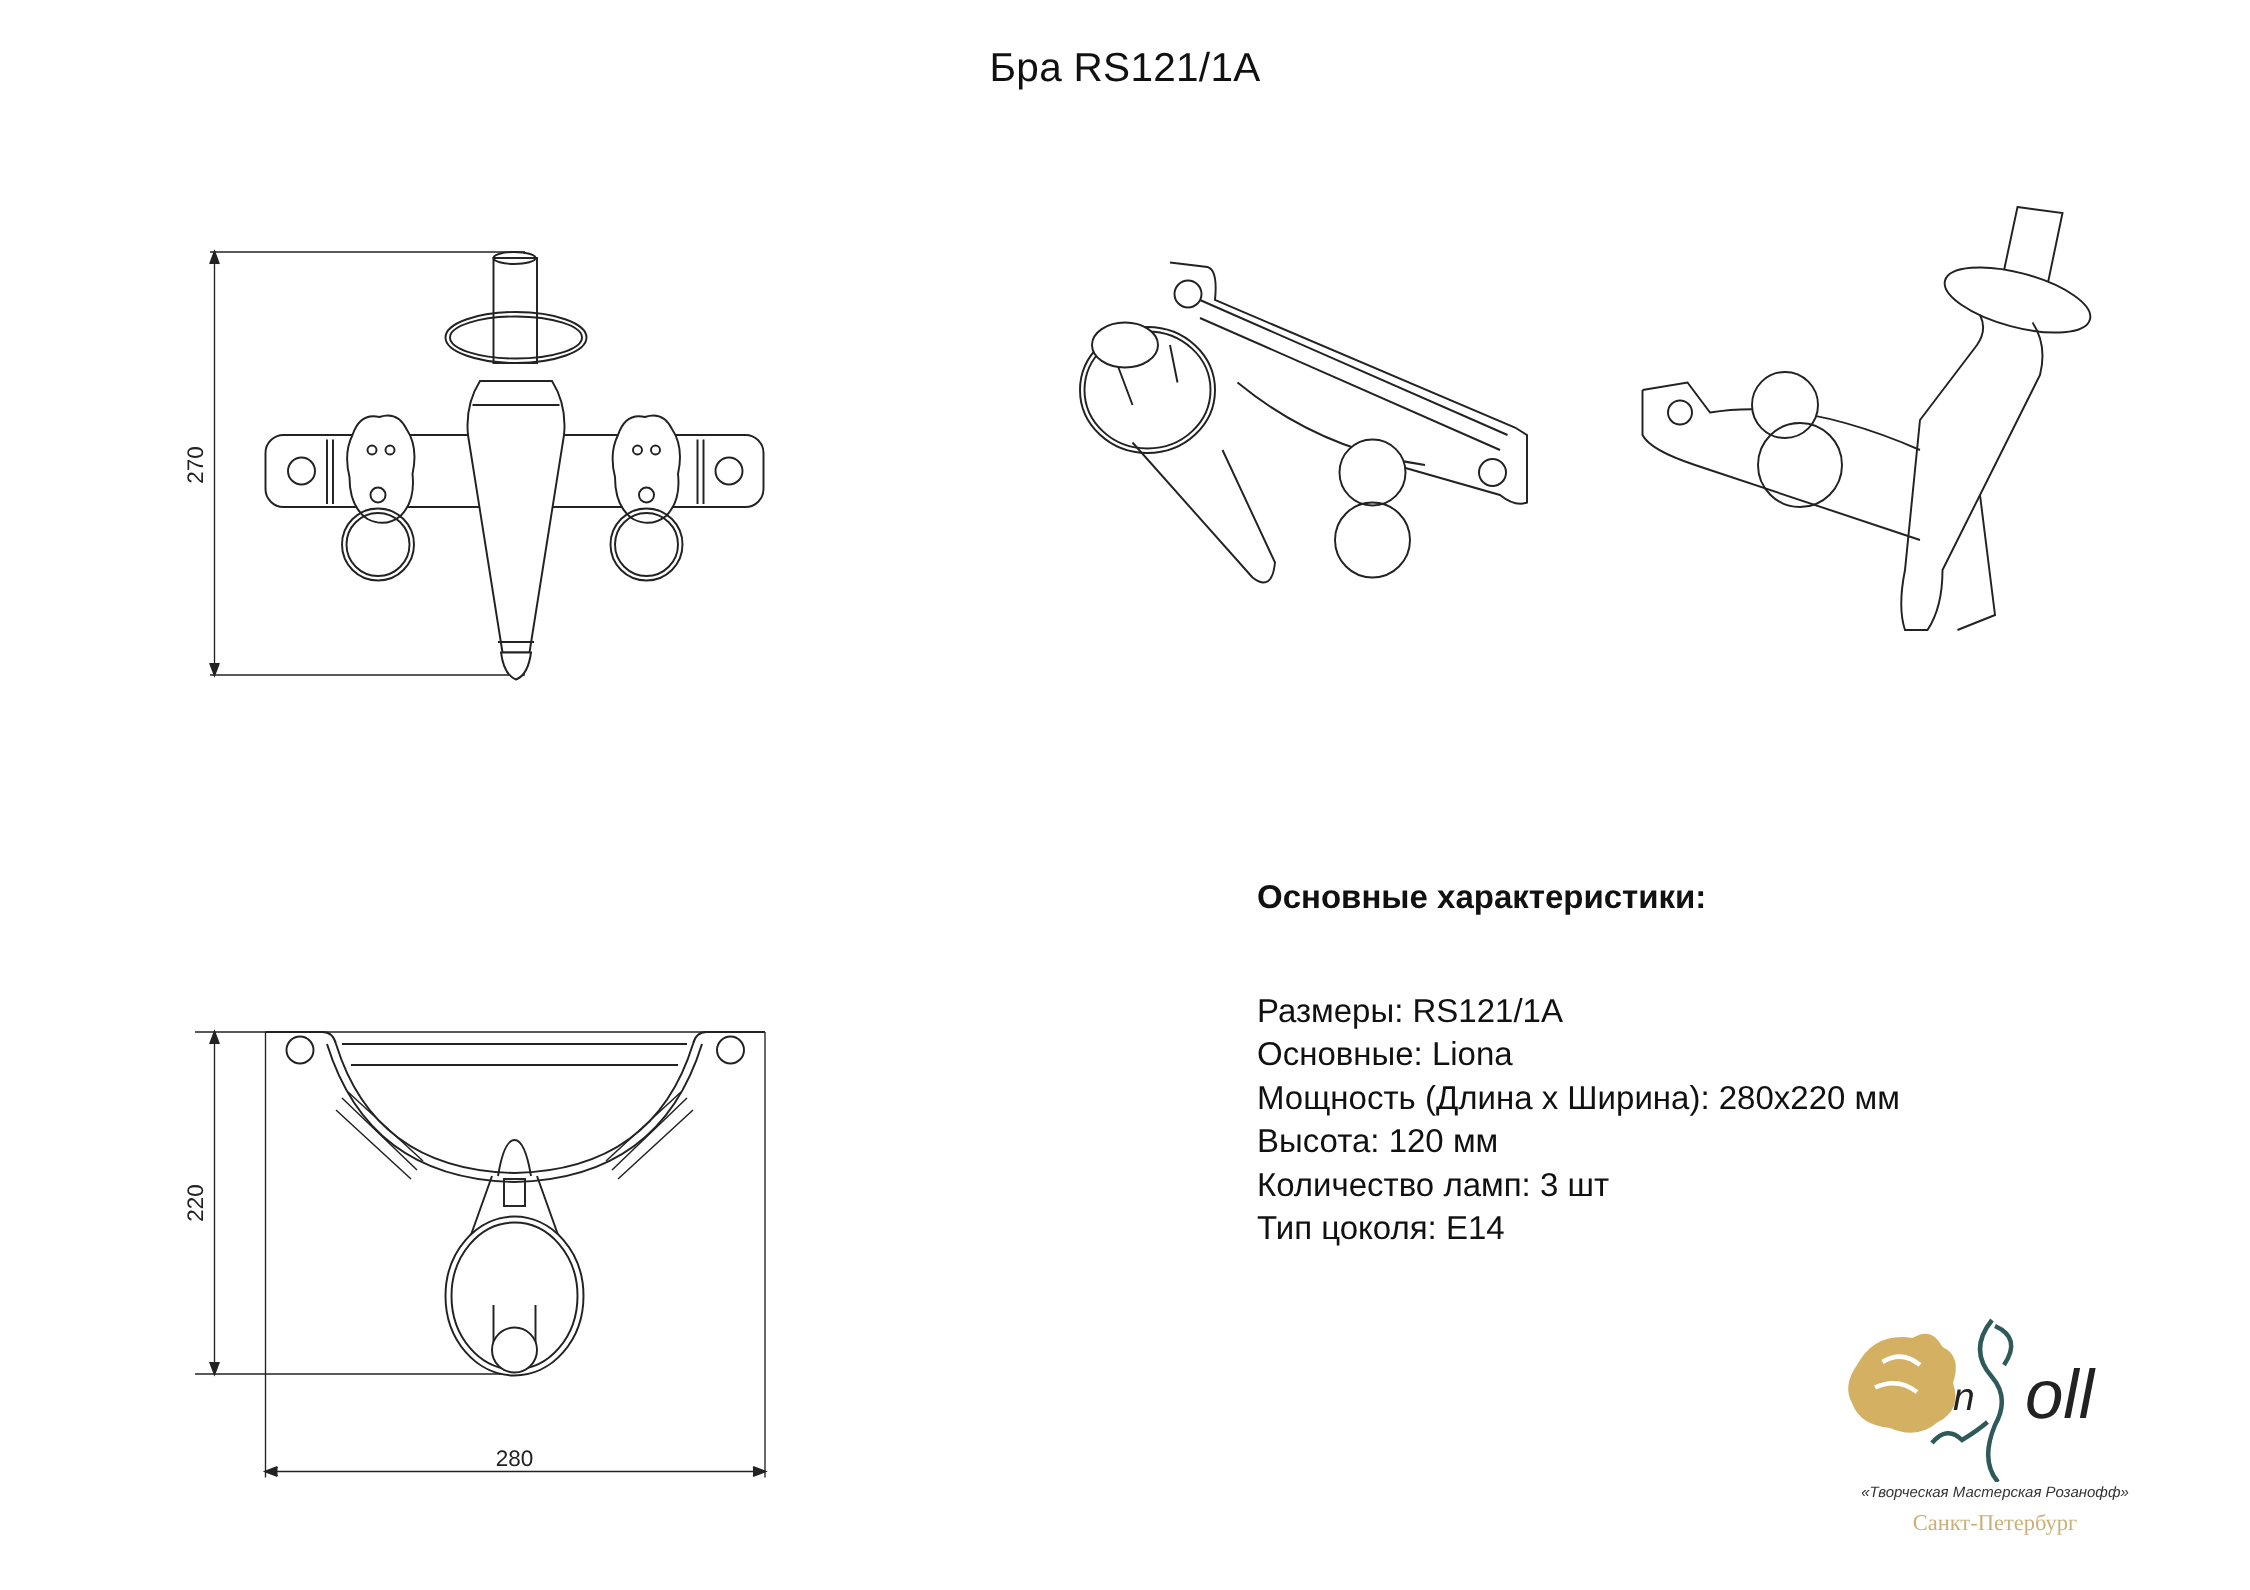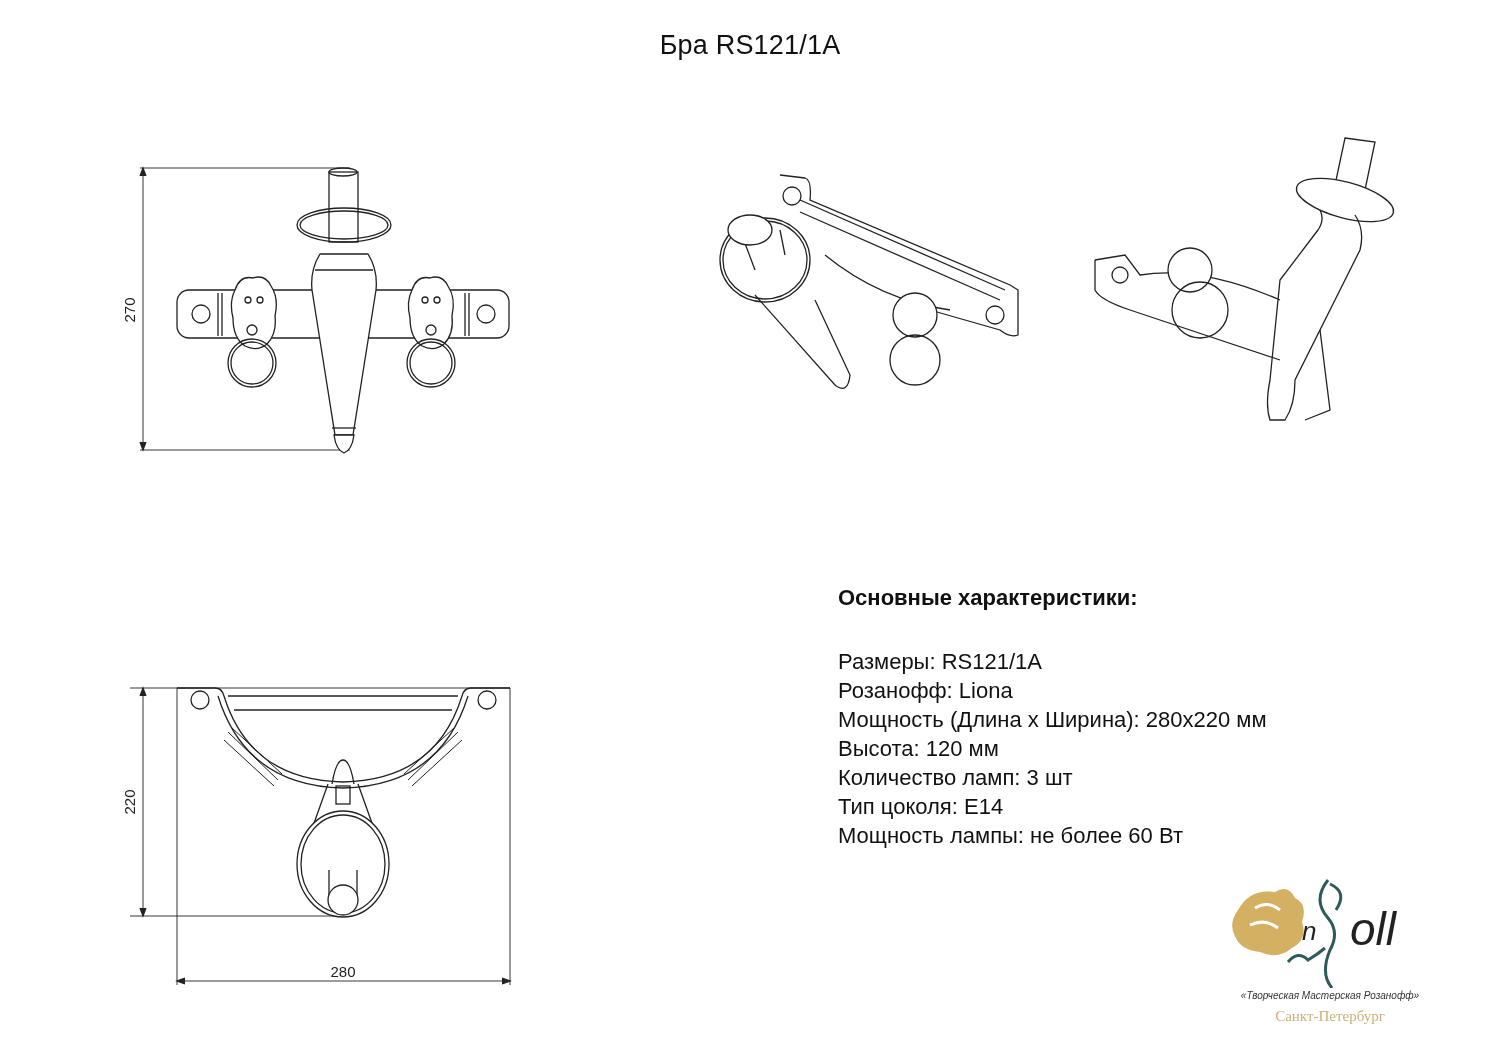--- a/index.html
+++ b/index.html
@@ -1,20 +1,20 @@
 <!DOCTYPE html>
 <html><head>
 <meta charset="utf-8">
 <style>
   html, body { margin:0; padding:0; background:#ffffff; }
   body { width:1500px; height:1060px; position:relative; overflow:hidden; font-family:"Liberation Sans", sans-serif; color:#111; }
   .title { position:absolute; left:0; width:1500px; top:30px; text-align:center; font-size:27px; letter-spacing:0.2px; }
   .drawing { position:absolute; }
   .specs { position:absolute; left:838px; top:585px; }
-  .specs h2 { margin:0 0 36px 0; font-size:22px; font-weight:bold; }
+  .specs h2 { margin:0 0 48px 0; font-size:22px; font-weight:bold; }
   .specs .row { font-size:22px; line-height:29px; white-space:nowrap; }
   .logo { position:absolute; left:1180px; top:870px; width:300px; height:160px; }
   .logo .company { position:absolute; left:0; top:120px; width:300px; text-align:center; font-family:Liberation Sans, sans-serif; font-style:italic; font-size:10px; color:#333; }
   .logo .city { position:absolute; left:0; top:138px; width:300px; text-align:center; font-family:"Liberation Serif", serif; font-size:15px; color:#c9b07a; }
   svg text { font-family:"Liberation Sans", sans-serif; }
 </style>
 </head>
 <body>
 
 <div class="title">Бра RS121/1A</div>
@@ -119,26 +119,25 @@
   <path d="M15 140 L15 170 Q20 180 50 190 L200 240"></path>
   <circle cx="40" cy="155" r="8"></circle>
   <circle cx="110" cy="150" r="22" fill="#fff"></circle>
   <circle cx="120" cy="190" r="28"></circle>
   <path d="M240 210 L250 290 L225 300"></path>
 </svg>
 
 <div class="specs">
   <h2>Основные характеристики:</h2>
   <div class="row">Размеры: RS121/1A</div>
-  <div class="row">Розанофф: Liona</div>
+  <div class="row">Основные: Liona</div>
   <div class="row">Мощность (Длина x Ширина): 280x220 мм</div>
   <div class="row">Высота: 120 мм</div>
   <div class="row">Количество ламп: 3 шт</div>
   <div class="row">Тип цоколя: E14</div>
-  <div class="row">Мощность лампы: не более 60 Вт</div>
 </div>
 
 <div class="logo">
   <svg width="300" height="118" viewBox="0 0 300 118">
     <path d="M58 40 Q70 18 95 22 Q108 14 115 28 Q128 34 122 52 Q128 70 112 78 Q98 90 80 82 Q60 80 55 66 Q48 54 58 40 Z" fill="#d4b062"></path>
     <path d="M75 38 Q88 30 100 40 M70 55 Q85 48 98 58" stroke="#fff" stroke-width="3" fill="none"></path>
     <path d="M148 10 Q132 30 148 48 Q160 62 150 80 Q140 104 152 118" stroke="#2f5a5a" stroke-width="3" fill="none"></path>
     <path d="M150 14 Q168 22 156 40" stroke="#2f5a5a" stroke-width="3" fill="none"></path>
     <path d="M108 92 Q118 80 128 90 Q138 84 145 78" stroke="#2f5a5a" stroke-width="3" fill="none"></path>
     <text x="122" y="70" font-family="Liberation Serif, serif" font-style="italic" font-size="26" fill="#222">n</text>

